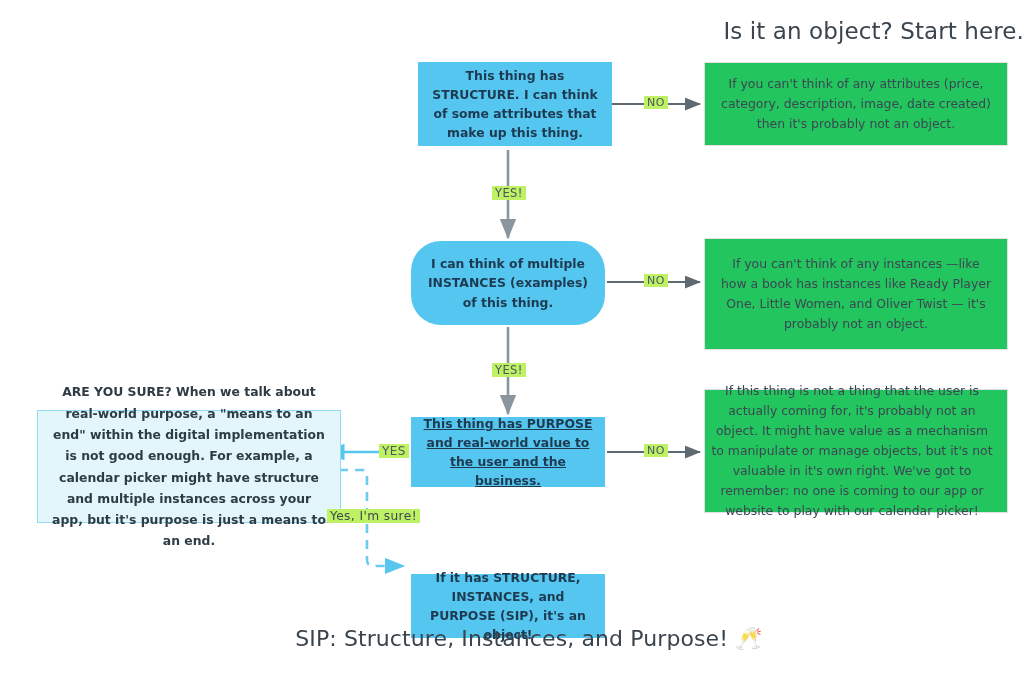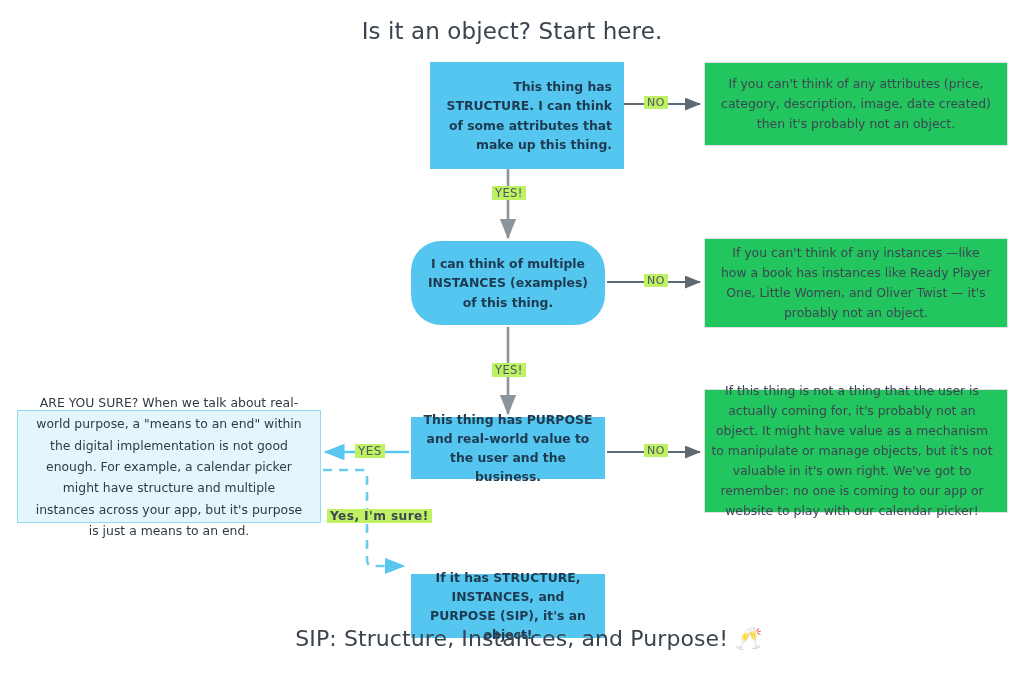--- a/index.html
+++ b/index.html
@@ -21,21 +21,21 @@
     left: 0; top: 0;
     width: 1024px;
     height: 678px;
   }
 
   .title {
     position: absolute;
     left: 0;
     top: 18px;
     width: 1024px;
-    text-align: center;
+    text-align: right;
     font-size: 23px;
     font-weight: 400;
     color: #39444e;
     letter-spacing: 0.1px;
   }
 
   .caption {
     position: absolute;
     left: 0;
     top: 626px;
@@ -73,47 +73,48 @@
     font-weight: 400;
     font-size: 12.4px;
     line-height: 1.62;
     padding: 8px 14px;
   }
 
   .node-cyan {
     background: #e3f6fc;
     border: 1px solid #92dcf1;
     color: #2f3b45;
-    font-weight: 400;
+    font-weight: 700;
     font-size: 12.4px;
     line-height: 1.72;
     padding: 8px 14px;
+    margin-left: 20px;
   }
 
   .edge-label {
     position: absolute;
     font-size: 11.5px;
     color: #4a5560;
     letter-spacing: 0.4px;
     background: #bef264;
     padding: 0 3px;
     white-space: nowrap;
   }
   .edge-label.gray-lab { color: #4c5760; font-size: 11px; }
-  .edge-label.cyan-lab { color: #4c5760; font-size: 12px; }
+  .edge-label.cyan-lab { color: #4c5760; font-size: 12px; margin-left: 24px; }
   .edge-label.sure-lab { color: #3c4752; font-size: 12.2px; }
 
   
-  #box-structure  { left: 430px; top: 62px;  width: 194px; height: 107px; text-align: right; }
+  #box-structure  { left: 418px; top: 62px;  width: 194px; height: 84px; }
   #box-instances  { left: 411px; top: 241px; width: 194px; height: 84px; border-radius: 30px; }
-  #box-purpose    { left: 411px; top: 417px; width: 194px; height: 62px; }
+  #box-purpose    { left: 411px; top: 417px; width: 194px; height: 70px; text-decoration: underline; }
   #box-sip        { left: 411px; top: 533px; width: 194px; height: 64px; margin-top: 41px; }
 
   #box-no-structure { left: 704px; top: 62px;  width: 304px; height: 84px; }
-  #box-no-instances { left: 704px; top: 238px; width: 304px; height: 90px; }
+  #box-no-instances { left: 704px; top: 238px; width: 304px; height: 112px; }
   #box-no-purpose   { left: 704px; top: 389px; width: 304px; height: 124px; padding-left: 6px; }
 
   #box-are-you-sure { left: 17px; top: 410px; width: 304px; height: 113px; }
 </style>
 </head>
 <body>
 
 <svg id="canvas" viewBox="0 0 1024 678" xmlns="http://www.w3.org/2000/svg">
   <defs>
     <marker id="ah-gray" markerWidth="9" markerHeight="9" refX="7.5" refY="3.2" orient="auto" markerUnits="strokeWidth">
@@ -179,15 +180,15 @@
 <div class="edge-label" style="left:492px; top:186px;">YES!</div>
 
 <div class="edge-label gray-lab" style="left:644px; top:274px;">NO</div>
 
 <div class="edge-label" style="left:492px; top:363px;">YES!</div>
 
 <div class="edge-label gray-lab" style="left:644px; top:444px;">NO</div>
 
 <div class="edge-label cyan-lab" style="left:355px; top:444px;">YES</div>
 
-<div class="edge-label sure-lab" style="left:327px; top:509px;font-weight:bold;">Yes, I'm sure!</div>
+<div class="edge-label sure-lab" style="left:327px; top:509px;">Yes, I'm sure!</div>
 
 <div class="caption">SIP: Structure, Instances, and Purpose! 🥂</div>
 
 </body></html>

